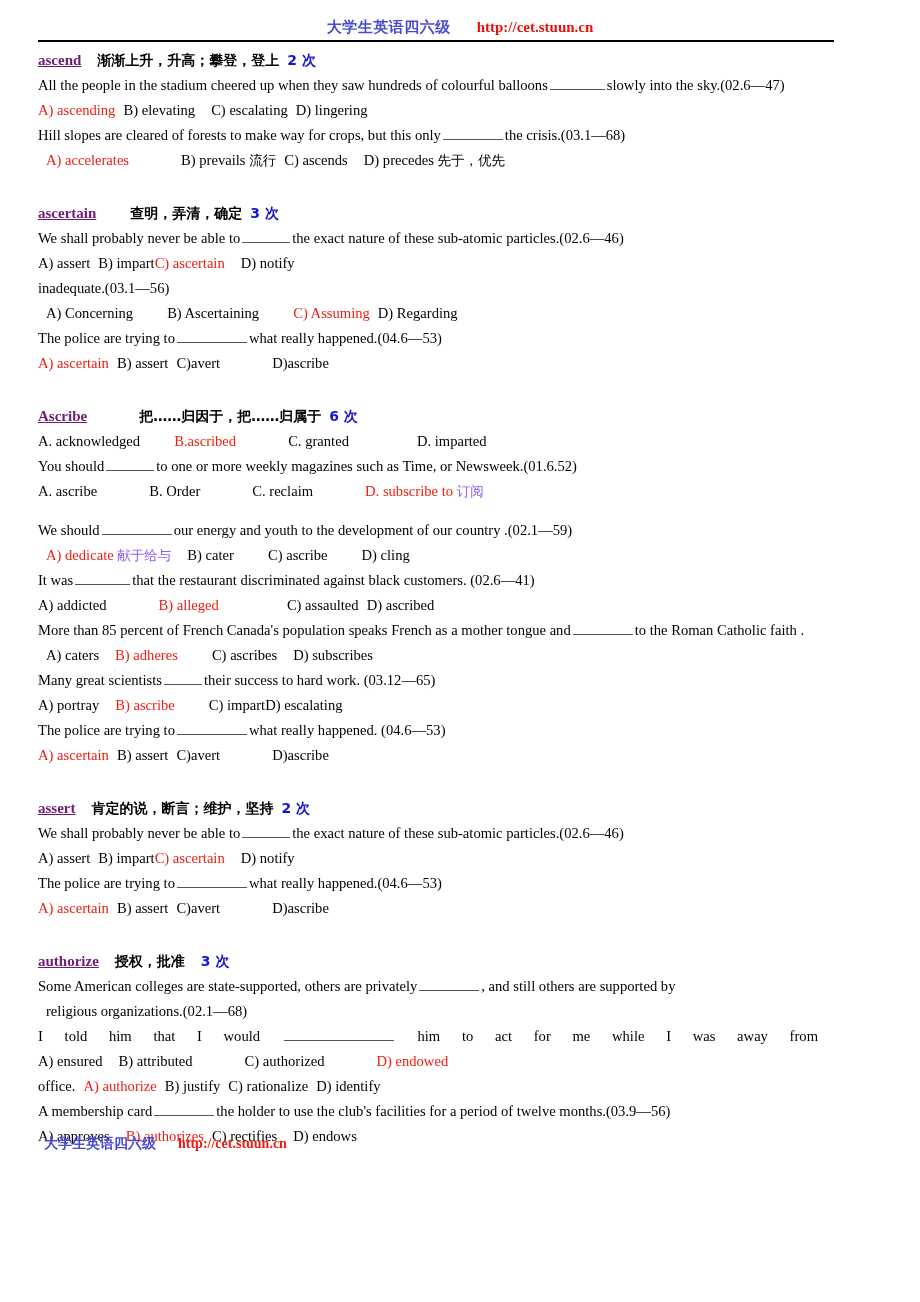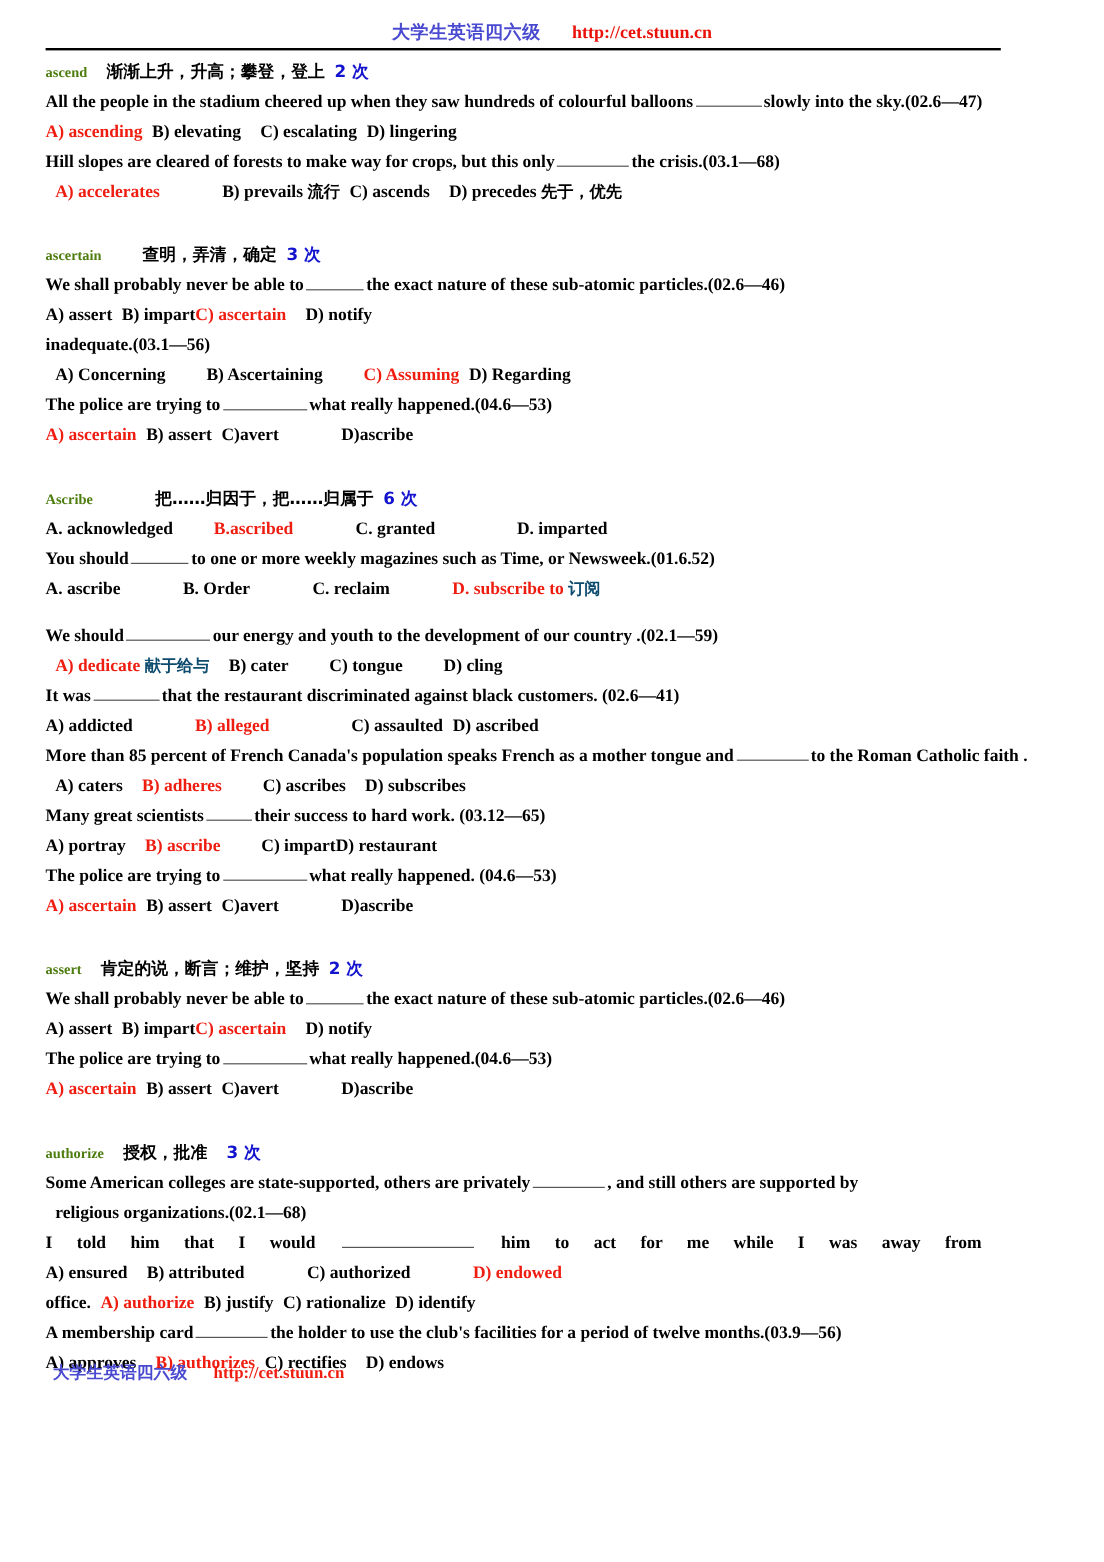--- a/index.html
+++ b/index.html
@@ -67,22 +67,23 @@
   .headword-line {
     font-size: 15px;
     line-height: 25px;
     font-weight: bold;
     white-space: nowrap;
     margin-top: 2px;
   }
   .hw-term {
     font-family: "Liberation Serif", serif;
     font-weight: bold;
-    font-size: 12px;
-    color: #4d7c0f;
+    font-size: 15px;
+    color: #701a75;
+    text-decoration: underline;
   }
   .hw-gloss {
     font-family: "DejaVu Sans", "Liberation Sans", sans-serif;
     font-weight: bold;
     font-size: 14px;
     color: #000;
   }
   .hw-count {
     font-family: "DejaVu Sans", "Liberation Sans", sans-serif;
     font-weight: bold;
@@ -93,31 +94,30 @@
   .sp-m { display: inline-block; width: 16px; }
   .sp-l { display: inline-block; width: 34px; }
   .sp-xl { display: inline-block; width: 52px; }
 
   .line {
     font-size: 14.6px;
     line-height: 25px;
     color: #000;
     font-family: "Liberation Serif", serif;
     white-space: nowrap;
-    font-weight: bold;
   }
   .line.justified {
     text-align: justify;
     text-align-last: justify;
     white-space: normal;
   }
 
   .red { color: #ef1c10; margin-top: 45px; }
   .cn  { font-family: "DejaVu Sans", "Liberation Sans", sans-serif; font-size: 13.5px; }
-  .cn-red { color: #0c4a6e; font-family: "DejaVu Sans", "Liberation Sans", sans-serif; font-size: 13.5px; }
+  .cn-red { color: #8b5cf6; font-family: "DejaVu Sans", "Liberation Sans", sans-serif; font-size: 13.5px; }
 
   .blank {
     display: inline-block;
     border-bottom: 1px solid #555;
     vertical-align: baseline;
     height: 12px;
     margin: 0 2px;
   }
   .blank.w38 { width: 38px; }
   .blank.w48 { width: 48px; }
@@ -229,42 +229,42 @@
       <div class="line">
         <span>A. ascribe</span><span class="sp-xl"></span><span>B. Order</span><span class="sp-xl"></span><span>C.   reclaim</span><span class="sp-xl"></span><span class="red">D. subscribe to</span> <span class="cn-red">订阅</span>
       </div>
 
       <div class="gap-block small"></div>
 
       <div class="line">
         <span>We should</span><span class="blank w70"></span><span>our energy and youth to the development of our country .(02.1—59)</span>
       </div>
       <div class="line">
-        <span class="sp-s"></span><span class="red">A) dedicate</span> <span class="cn-red">献于给与</span><span class="sp-m"></span><span>B) cater</span><span class="sp-l"></span><span>C) tongue</span><span class="sp-l"></span><span>D) cling</span>
+        <span class="sp-s"></span><span class="red">A) dedicate</span> <span class="cn-red">献于给与</span><span class="sp-m"></span><span>B) cater</span><span class="sp-l"></span><span>C) ascribe</span><span class="sp-l"></span><span>D) cling</span>
       </div>
 
       <div class="line">
         <span>It was</span><span class="blank w55"></span><span>that the restaurant discriminated against black customers. (02.6—41)</span>
       </div>
       <div class="line">
         <span>A) addicted</span><span class="sp-xl"></span><span class="red">B) alleged</span><span class="sp-xl"></span><span class="sp-m"></span><span>C) assaulted</span><span class="sp-s"></span><span>D) ascribed</span>
       </div>
 
       <div class="line">
         <span>More than 85 percent of French Canada's population speaks French as a mother tongue and</span><span class="blank w60"></span><span>to the Roman Catholic faith .</span>
       </div>
       <div class="line">
         <span class="sp-s"></span><span>A) caters</span><span class="sp-m"></span><span class="red">B) adheres</span><span class="sp-l"></span><span>C) ascribes</span><span class="sp-m"></span><span>D) subscribes</span>
       </div>
 
       <div class="line">
         <span>Many great scientists</span><span class="blank w38"></span><span>their success to hard work. (03.12—65)</span>
       </div>
       <div class="line">
-        <span>A) portray</span><span class="sp-m"></span><span class="red">B) ascribe</span><span class="sp-l"></span><span>C) impart</span><span>D) restaurant</span>
+        <span>A) portray</span><span class="sp-m"></span><span class="red">B) ascribe</span><span class="sp-l"></span><span>C) impart</span><span>D) escalating</span>
       </div>
 
       <div class="line">
         <span>The police are trying to</span><span class="blank w70"></span><span>what really happened. (04.6—53)</span>
       </div>
       <div class="line">
         <span class="red">A) ascertain</span><span class="sp-s"></span><span>B) assert</span><span class="sp-s"></span><span>C)avert</span><span class="sp-xl"></span><span>D)ascribe</span>
       </div>
     </div>
 

